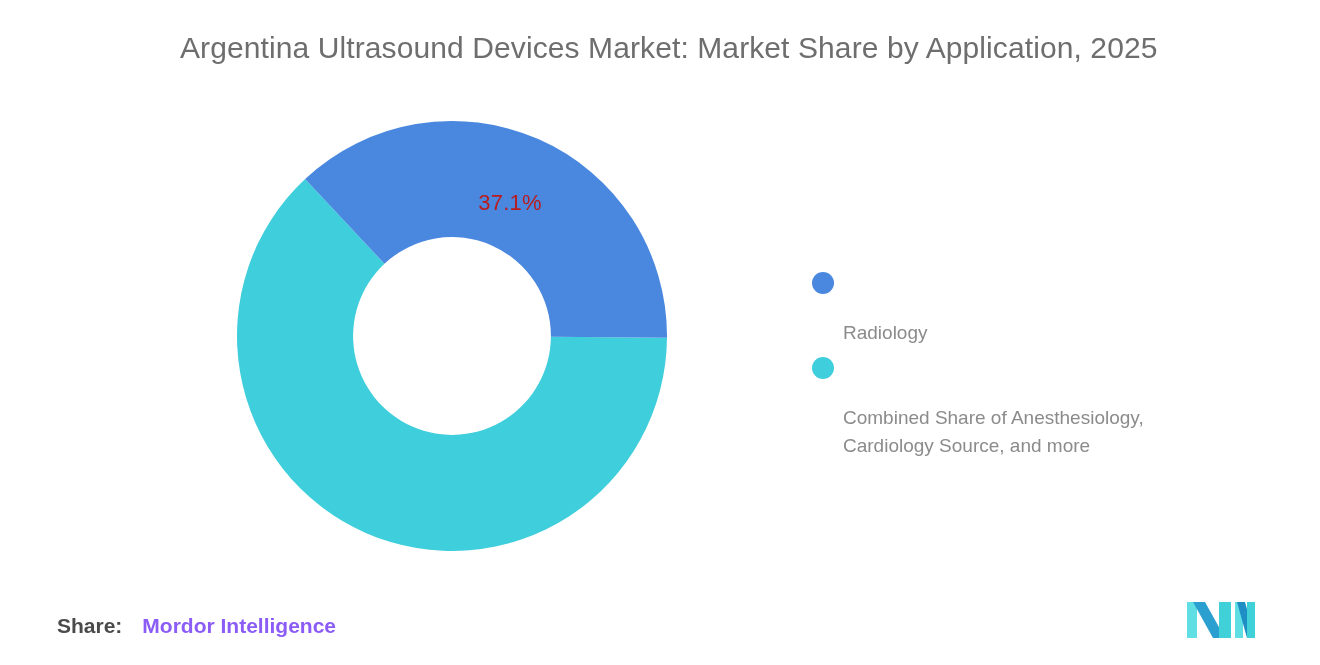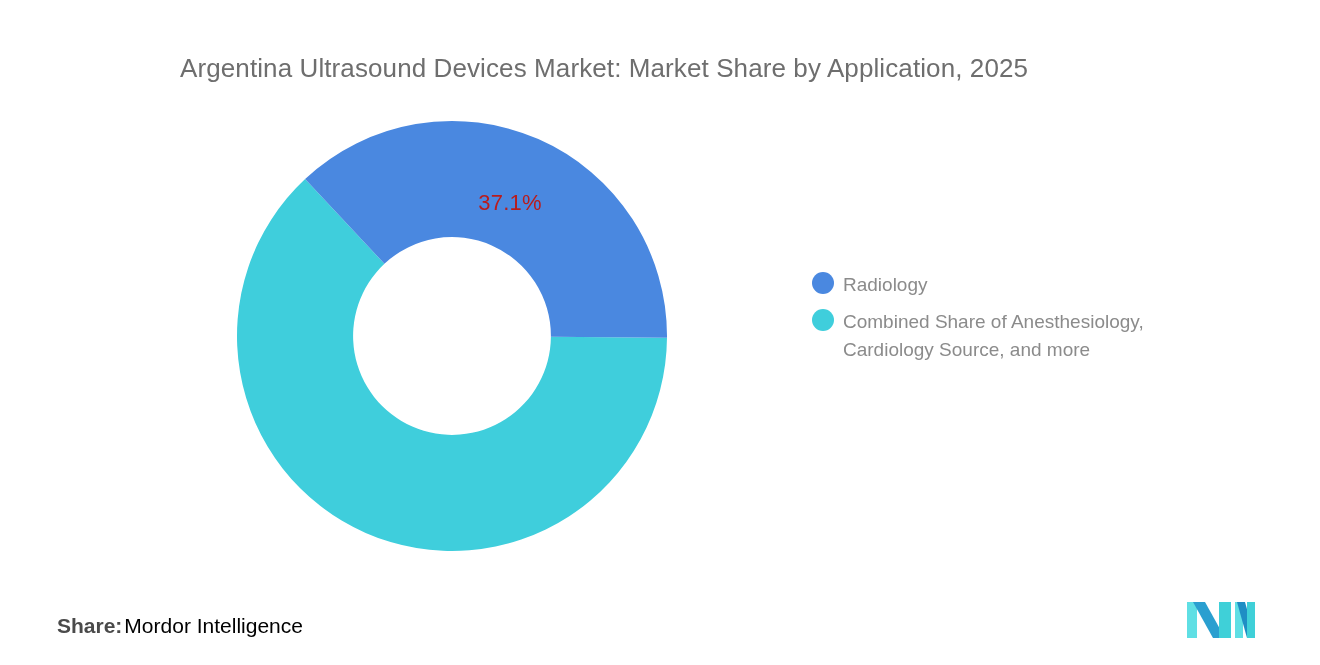--- a/index.html
+++ b/index.html
@@ -20,27 +20,26 @@
     width: 1320px;
     height: 665px;
   }
 
   
   .chart-title {
     position: absolute;
     left: 180px;
     top: 28px;
     width: 1060px;
-    font-size: 26px;
+    font-size: 30px;
     font-weight: 400;
     color: #6e6e6e;
     letter-spacing: 0.1px;
     line-height: 40px;
     white-space: nowrap;
-    margin-top: 20px;
   }
 
   
   .donut-area {
     position: absolute;
     left: 237px;
     top: 121px;
     width: 430px;
     height: 430px;
   }
@@ -81,39 +80,40 @@
     border-radius: 50%;
     margin-right: 9px;
     margin-top: 1px;
   }
   .legend-label {
     font-size: 19px;
     color: #8b8b8b;
     line-height: 28px;
     font-weight: 400;
     max-width: 370px;
+    margin-top: 48px;
   }
 
   
   .source-line {
     position: absolute;
     left: 57px;
     top: 611px;
     font-size: 21px;
     line-height: 30px;
     white-space: nowrap;
   }
   .source-key {
     color: #4a4a4a;
     font-weight: 700;
   }
   .source-val {
-    color: #000000;
-    font-weight: 400;
-    margin-left: 2px;
+    color: #8b5cf6;
+    font-weight: 700;
+    margin-left: 20px;
   }
 
   .logo {
     position: absolute;
     left: 1185px;
     top: 598px;
     width: 72px;
     height: 42px;
   }
 </style>

